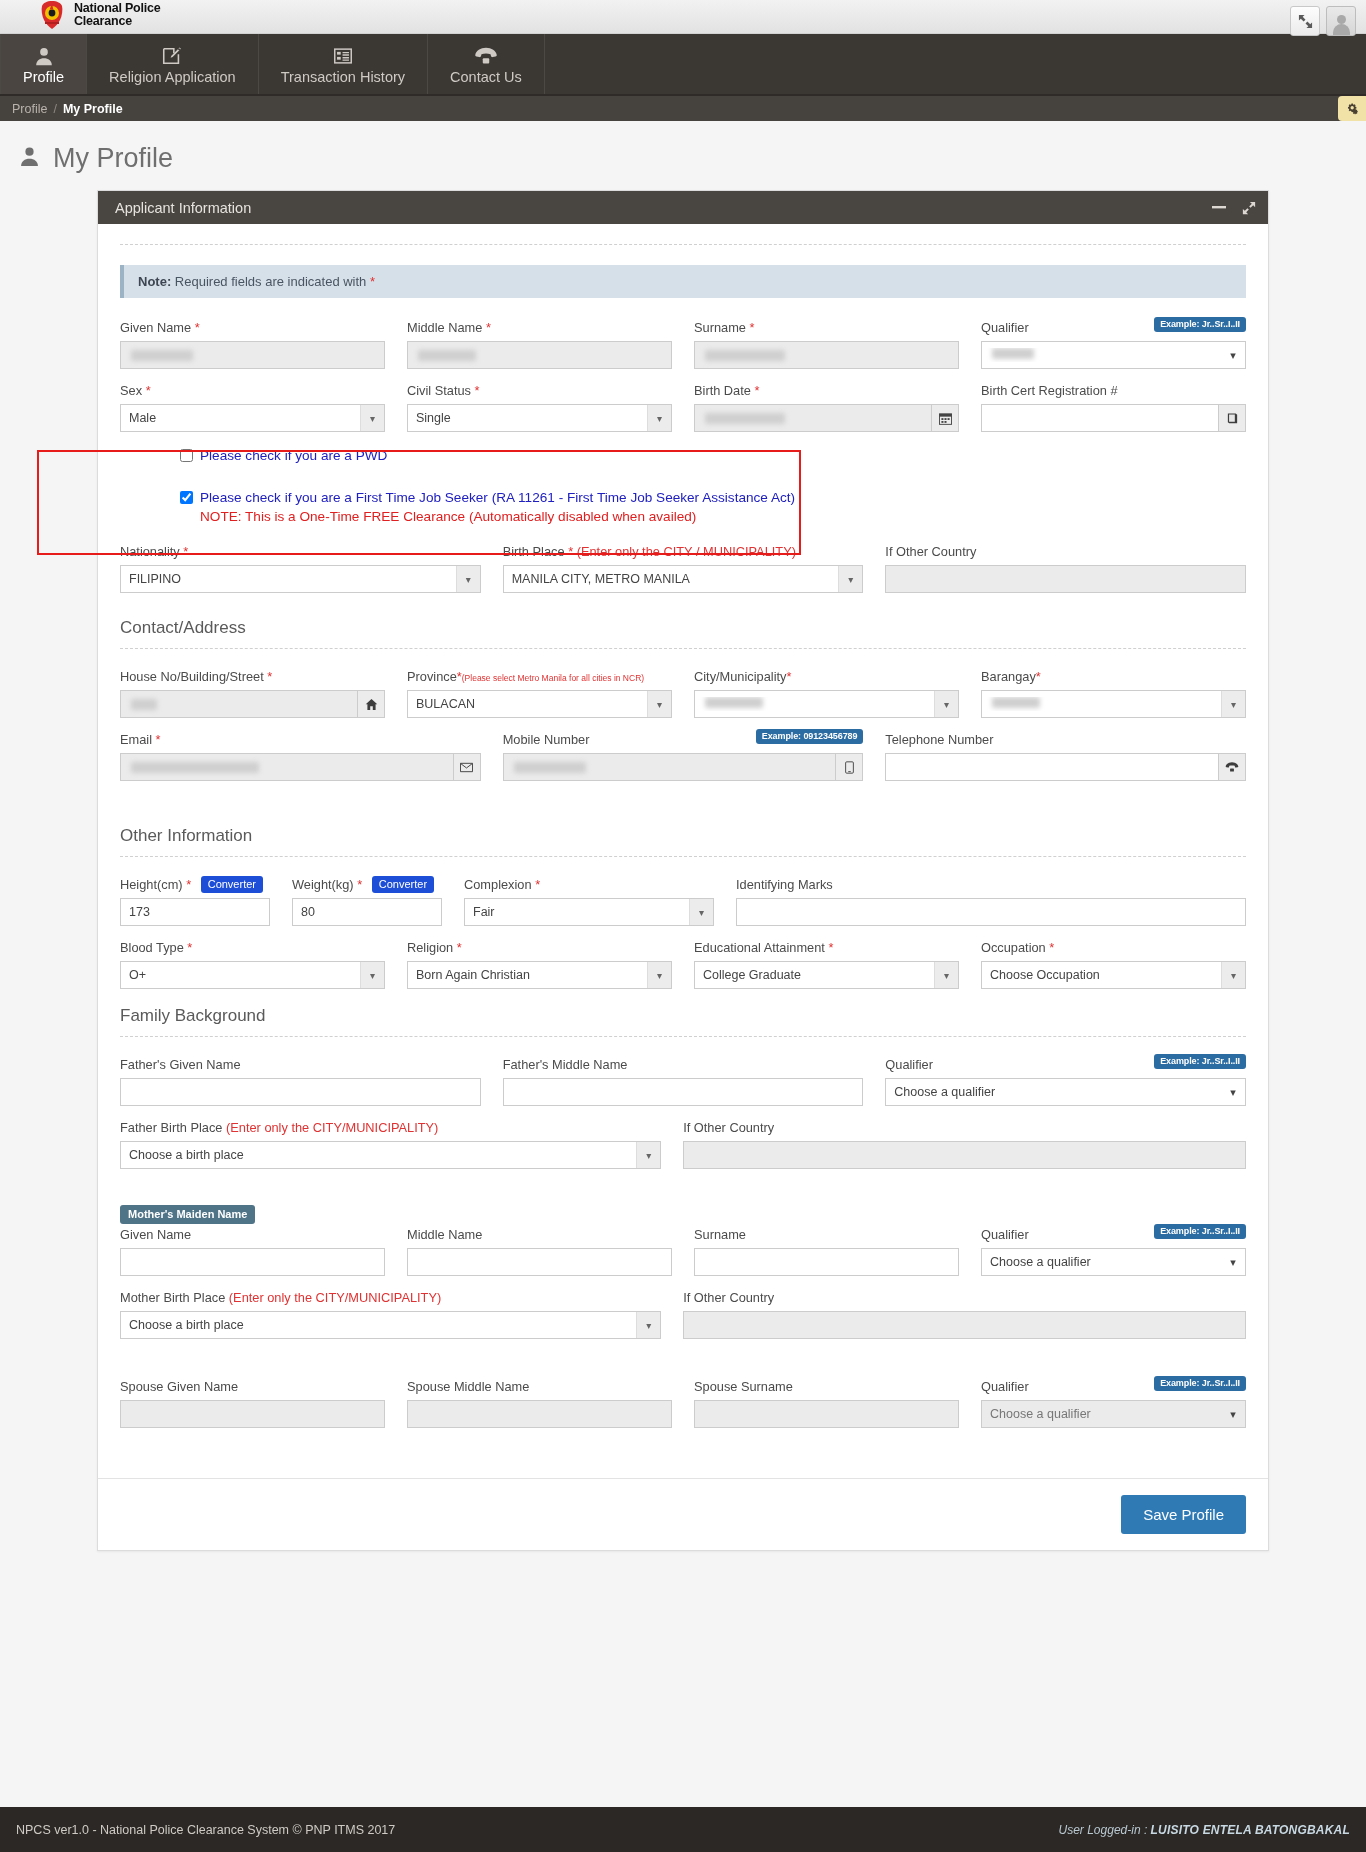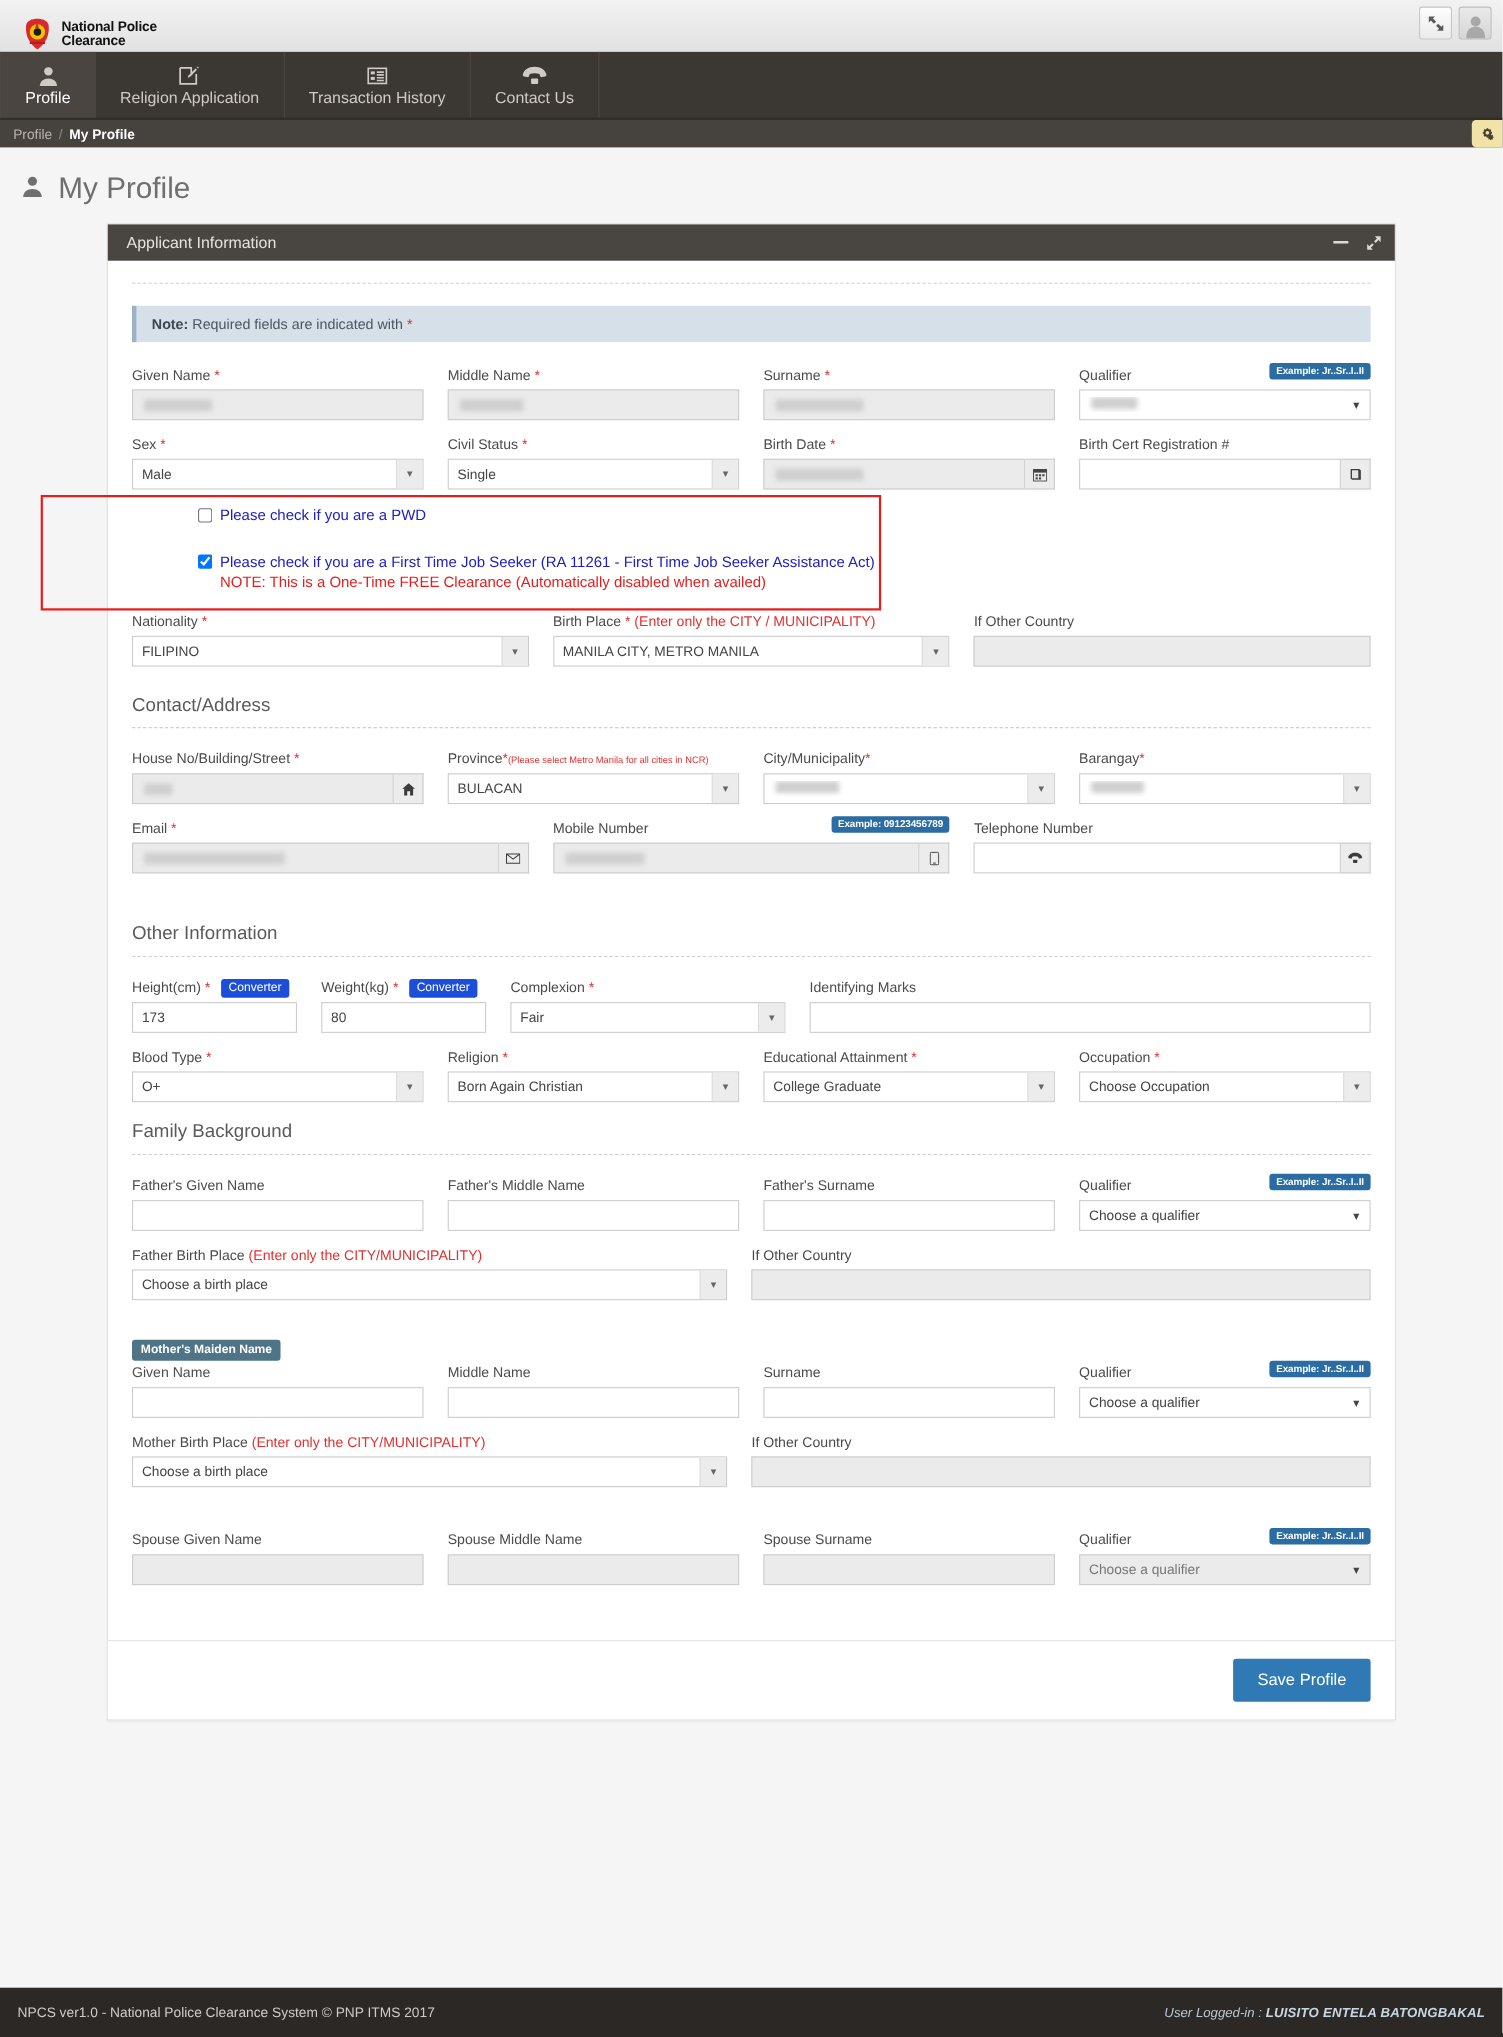--- a/index.html
+++ b/index.html
@@ -9,25 +9,25 @@
     background:#f5f5f5;
     font-family:"Liberation Sans", sans-serif;
     font-size:13px;
     color:#333;
     overflow:hidden;
     position:relative;
   }
 
   
   .logobar {
-    height:47px;
+    height:34px;
     background:linear-gradient(#f2f2f2,#e2e2e2);
     border-bottom:1px solid #d2d2d2;
-    display:flex; align-items:flex-end;
-    padding-left:20px;
+    display:flex; align-items:flex-start;
+    padding-left:38px;
     position:relative;
   }
   .logo-wrap { display:flex; align-items:center; gap:8px; }
   .logo-seal {
     width:28px; height:30px;
     position:relative;
   }
   .logo-text {
     font-weight:bold; font-size:12.5px; line-height:13px;
     color:#111; letter-spacing:-0.2px;
@@ -688,26 +688,20 @@
           <div class="ctl">
               <input class="fld" type="text" style="">
             </div>
         </div>
         <div class="col">
           <span class="lbl">Father's Middle Name</span>
           <div class="ctl">
               <input class="fld" type="text" style="">
             </div>
         </div>
-        <div class="col">
-          <span class="lbl">Father's Surname</span>
-          <div class="ctl">
-              <input class="fld" type="text" style="">
-            </div>
-        </div>
         <div class="col rel">
           <span class="badge badge-right">Example: Jr..Sr..I..II</span>
           <span class="lbl">Qualifier</span>
           <div class="sel plain">
             <span class="seltext">Choose a qualifier</span>
             <span class="arrowbox">▾</span>
           </div>
         </div>
       </div>
 

